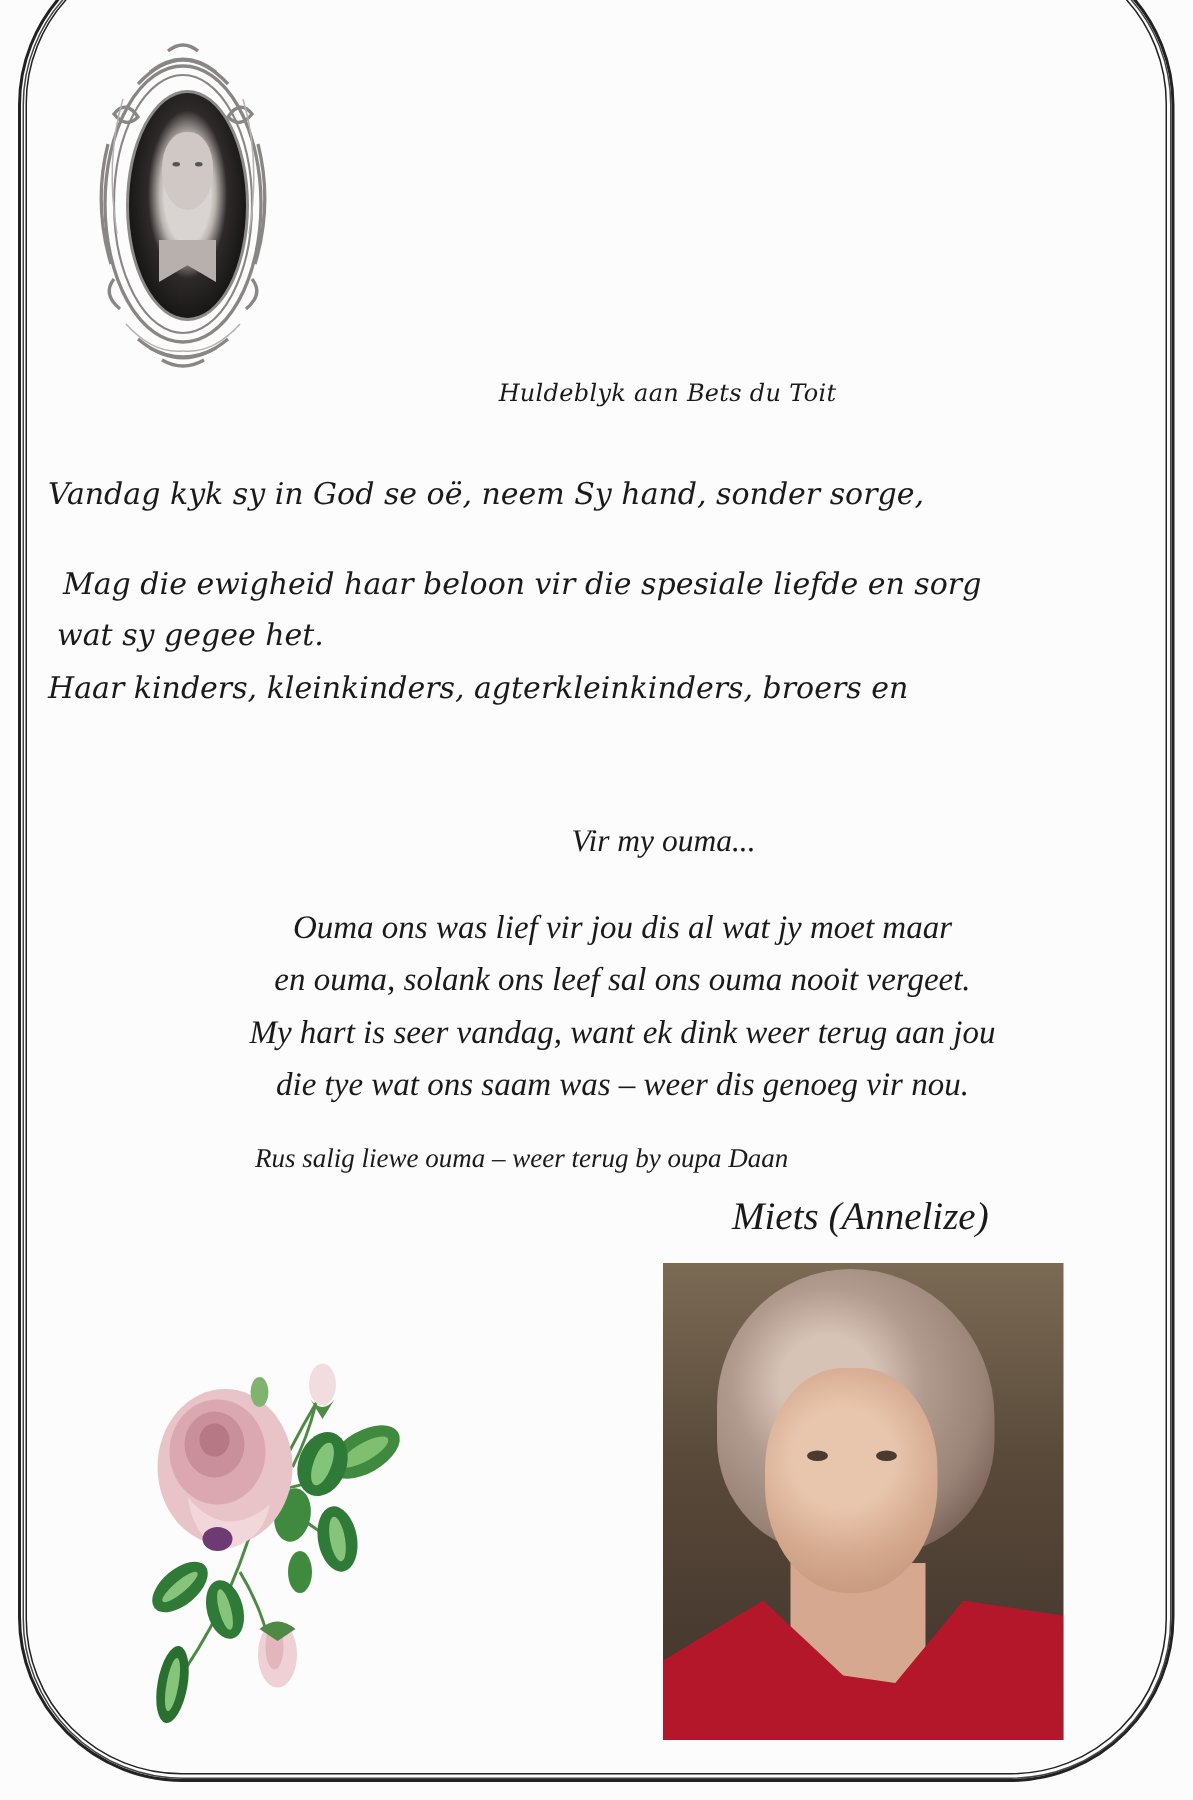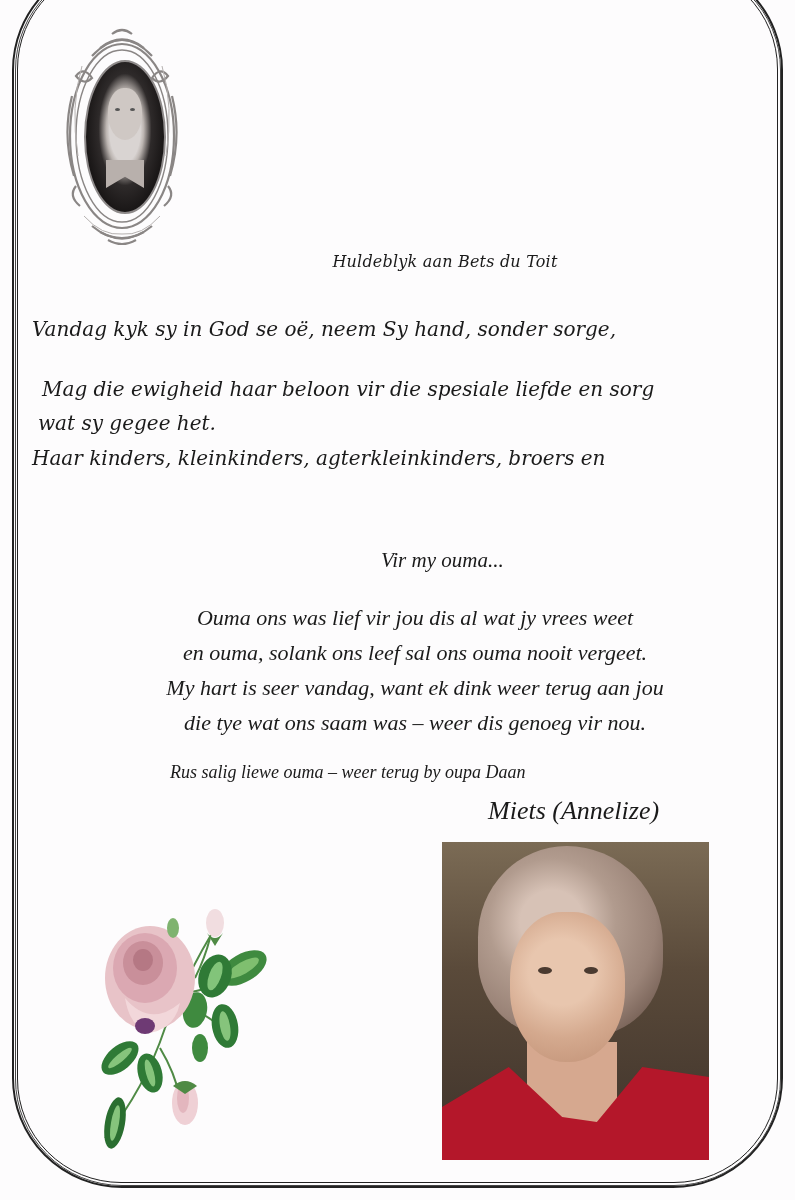--- a/index.html
+++ b/index.html
@@ -165,21 +165,21 @@
 <div class="tribute">
   <div class="l1">Vandag kyk sy in God se oë, neem Sy hand, sonder sorge,</div>
   <div class="l3">Mag die ewigheid haar beloon vir die spesiale liefde en sorg</div>
   <div class="l4">wat sy gegee het.</div>
   <div class="l5">Haar kinders, kleinkinders, agterkleinkinders, broers en</div>
 </div>
 
 <div class="poem-heading">Vir my ouma...</div>
 
 <div class="poem">
-  <div>Ouma ons was lief vir jou dis al wat jy vrees weet</div>
+  <div>Ouma ons was lief vir jou dis al wat jy moet maar</div>
   <div>en ouma, solank ons leef sal ons ouma nooit vergeet.</div>
   <div>My hart is seer vandag, want ek dink weer terug aan jou</div>
   <div>die tye wat ons saam was – weer dis genoeg vir nou.</div>
 </div>
 
 <div class="closing">Rus salig liewe ouma – weer terug by oupa Daan</div>
 <div class="signature">Miets (Annelize)</div>
 
 <svg class="rose" viewBox="0 0 230 270">
 

